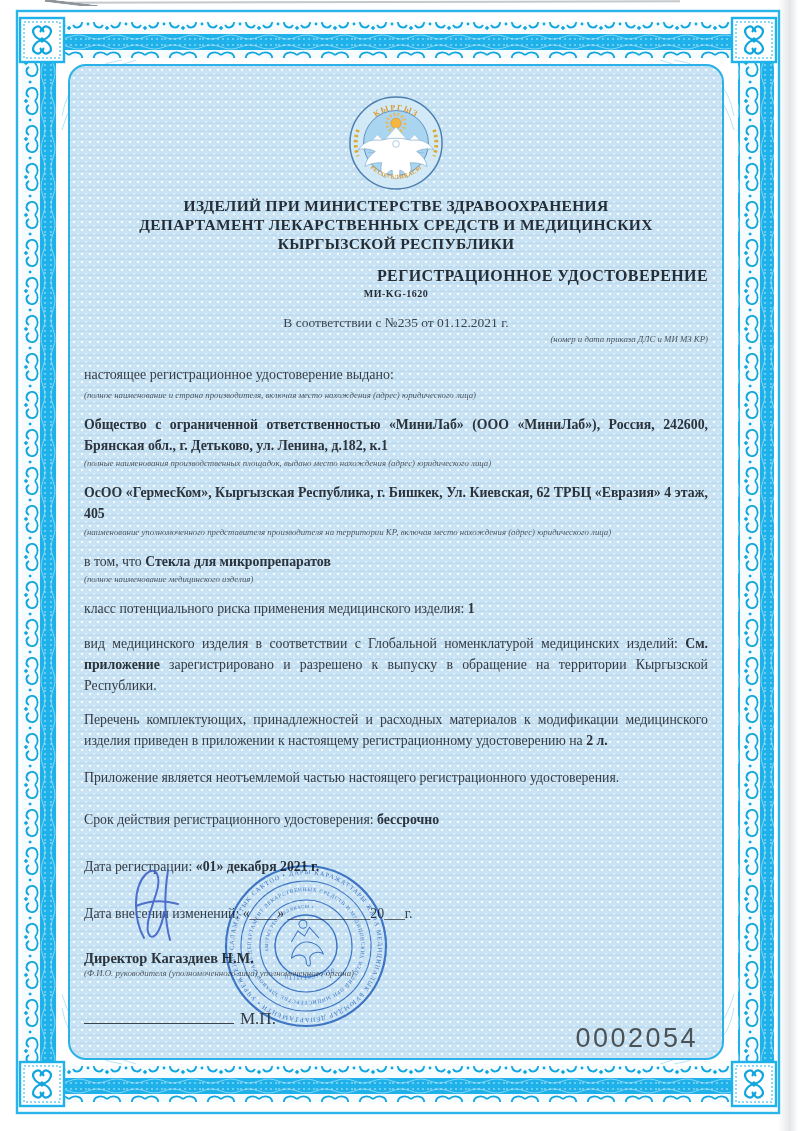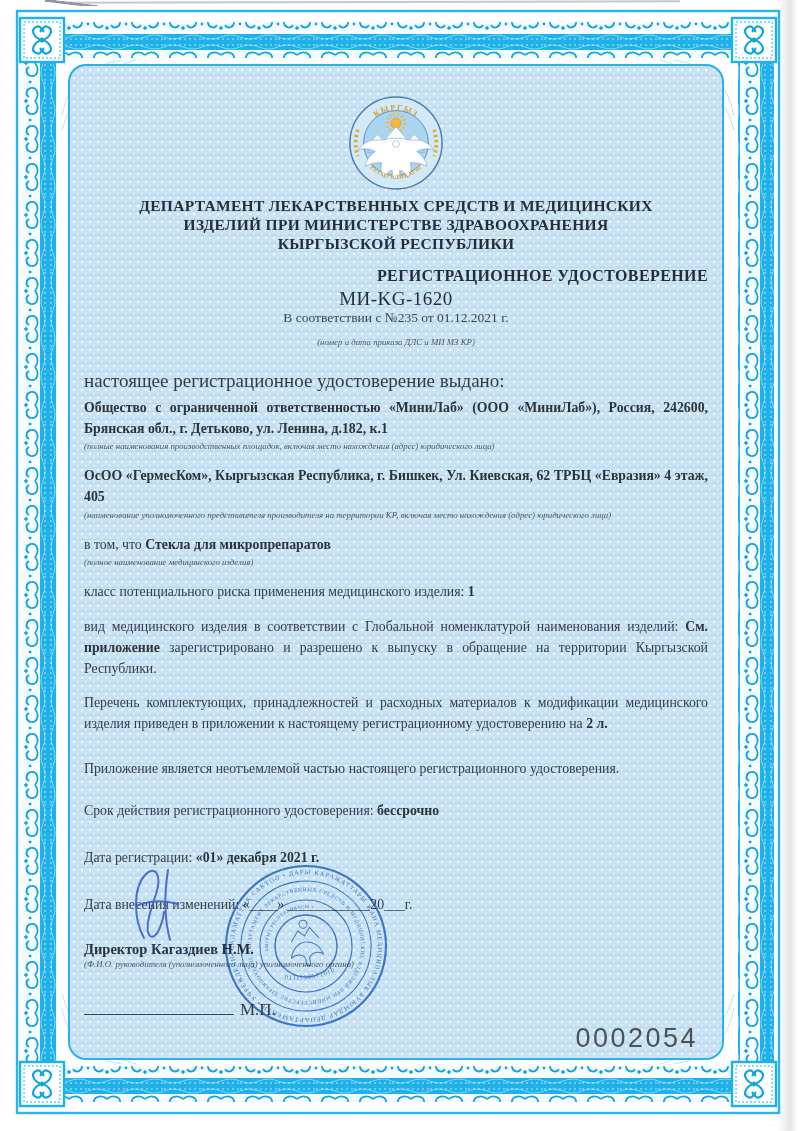--- a/index.html
+++ b/index.html
@@ -30,31 +30,31 @@
       repeating-linear-gradient(180deg, rgba(125,175,215,.14) 0 2px, rgba(255,255,255,0) 2px 8px);
     background-size:8px 8px,8px 8px,auto;
     background-position:0 0,4px 4px,0 0;
   }
 
   .emblem{display:block;margin:0 auto 6px;}
 
   .dept{ text-align:center;font-weight:bold;font-size:15.5px;line-height:19px;
     color:#252e37;letter-spacing:.3px;}
   .doc-title{text-align:right;font-weight:bold;font-size:16px;color:#252e37;margin-top:14px;letter-spacing:.4px;}
-  .doc-number{text-align:center;font-weight:normal;font-size:19px;color:#252e37;margin-top:3px;letter-spacing:.5px;}
-  .order-line{text-align:center;font-size:13.5px;margin-top:0;color:#39434d;}
+  .doc-number{text-align:center;font-weight:bold;font-size:10px;color:#252e37;margin-top:3px;letter-spacing:.5px;}
+  .order-line{text-align:center;font-size:13.5px;margin-top:16px;color:#39434d;}
   .cap{font-style:italic;font-size:8.8px;color:#49545f;line-height:12px;}
-  .cap.center{text-align:center;margin-top:10px;}
+  .cap.center{text-align:right;margin-top:2px;}
   .cap.under{margin:1px 0 14px;}
 
-  .lead{font-size:19px;margin:22px 0 6px;}
+  .lead{font-size:14px;margin:22px 0 6px;}
   .para{font-size:13.8px;font-weight:bold;line-height:1.5;text-align:justify;color:#2b333c;margin:0 0 1px;}
   .line{font-size:13.8px;line-height:1.5;margin:0;}
   .just{text-align:justify;}
-  .mt10{margin-top:10px;} .mt14{margin-top:14px;} .mt16{margin-top:24px;}
+  .mt10{margin-top:10px;} .mt14{margin-top:14px;} .mt16{margin-top:16px;}
   .mt22{margin-top:22px;} .mt26{margin-top:26px;}
   b.dk{color:#2b333c;}
 
   .dir{font-size:14.5px;font-weight:bold;color:#2b333c;margin-top:26px;}
   .sig-row{margin-top:30px;font-size:17px;position:relative;z-index:3;}
   .sig-line{display:inline-block;width:150px;border-bottom:1.3px solid #3a444e;height:14px;}
   .sig-mp{margin-left:6px;}
 
   .signature-svg{position:absolute;left:46px;top:794px;z-index:4;}
   .stamp-svg{position:absolute;left:148px;top:792px;z-index:2;opacity:.92;
@@ -165,45 +165,46 @@
         <circle cx="50" cy="51" r="3.6" fill="#ffffff" stroke="#7aa8cc" stroke-width=".6"></circle>
         <text font-size="8.5" font-weight="bold" fill="#d89b2d" letter-spacing="1.5">
           <textPath href="#arcTop" startOffset="50%" text-anchor="middle">КЫРГЫЗ</textPath>
         </text>
         <text font-size="6.2" font-weight="bold" fill="#d89b2d" letter-spacing=".6">
           <textPath href="#arcBot" startOffset="50%" text-anchor="middle">РЕСПУБЛИКАСЫ</textPath>
         </text>
       </svg>
 
       <div class="dept">
+        <div>ИЗДЕЛИЙ ПРИ МИНИСТЕРСТВЕ ЗДРАВООХРАНЕНИЯ</div>
         <div>ДЕПАРТАМЕНТ ЛЕКАРСТВЕННЫХ СРЕДСТВ И МЕДИЦИНСКИХ</div>
-        <div>ИЗДЕЛИЙ ПРИ МИНИСТЕРСТВЕ ЗДРАВООХРАНЕНИЯ</div>
         <div>КЫРГЫЗСКОЙ РЕСПУБЛИКИ</div>
       </div>
 
       <div class="doc-title">РЕГИСТРАЦИОННОЕ УДОСТОВЕРЕНИЕ</div>
       <div class="doc-number">МИ-KG-1620</div>
       <div class="order-line">В соответствии с №235 от 01.12.2021 г.</div>
       <div class="cap center">(номер и дата приказа ДЛС и МИ МЗ КР)</div>
 
       <p class="lead">настоящее регистрационное удостоверение выдано:</p>
 
+      <div class="cap under">(полное наименование и страна производителя, включая место нахождения (адрес) юридического лица)</div>
 
       <p class="para">Общество с ограниченной ответственностью «МиниЛаб» (ООО «МиниЛаб»), Россия, 242600, Брянская обл., г. Детьково, ул. Ленина, д.182, к.1</p>
-      <div class="cap under">(полные наименования производственных площадок, включая место нахождения (адрес) юридического лица)</div>
+      <div class="cap under">(полные наименования производственных площадок, выдано место нахождения (адрес) юридического лица)</div>
 
       <p class="para">ОсОО «ГермесКом», Кыргызская Республика, г. Бишкек, Ул. Киевская, 62 ТРБЦ «Евразия» 4 этаж, 405</p>
       <div class="cap under">(наименование уполномоченного представителя производителя на территории КР, включая место нахождения (адрес) юридического лица)</div>
 
       <p class="line"><span>в том, что </span><b class="dk">Стекла для микропрепаратов</b></p>
       <div class="cap under">(полное наименование медицинского изделия)</div>
 
       <p class="line mt10"><span>класс потенциального риска применения медицинского изделия: </span><b class="dk">1</b></p>
 
-      <p class="line just mt14"><span>вид медицинского изделия в соответствии с Глобальной номенклатурой наименования изделий: </span><b class="dk">См. приложение</b><span> зарегистрировано и разрешено к выпуску в обращение на территории Кыргызской Республики.</span></p>
+      <p class="line just mt14"><span>вид медицинского изделия в соответствии с Глобальной номенклатурой медицинских изделий: </span><b class="dk">См. приложение</b><span> зарегистрировано и разрешено к выпуску в обращение на территории Кыргызской Республики.</span></p>
 
       <p class="line just mt14"><span>Перечень комплектующих, принадлежностей и расходных материалов к модификации медицинского изделия приведен в приложении к настоящему регистрационному удостоверению на </span><b class="dk">2 л.</b></p>
 
       <p class="line mt16">Приложение является неотъемлемой частью настоящего регистрационного удостоверения.</p>
 
       <p class="line mt22"><span>Срок действия регистрационного удостоверения: </span><b class="dk">бессрочно</b></p>
 
       <p class="line mt26"><span>Дата регистрации: </span><b class="dk">«01» декабря 2021 г.</b></p>
 
       <p class="line mt26">Дата внесения изменений: «____» ____________20___г.</p>

